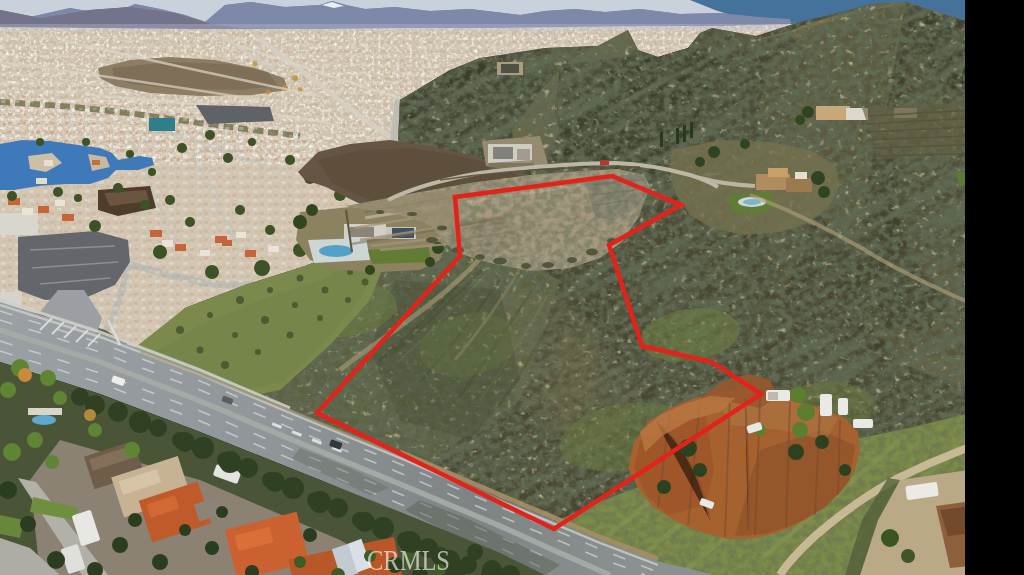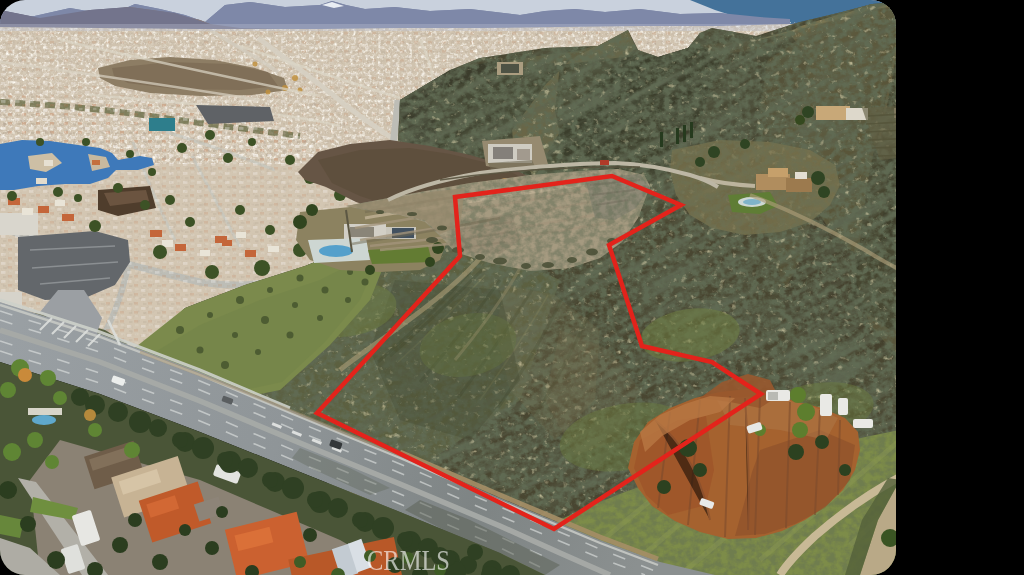--- a/index.html
+++ b/index.html
@@ -1,16 +1,16 @@
 <!DOCTYPE html>
 <html><head>
 <meta charset="utf-8">
 <style>
 html,body{margin:0;padding:0;background:#000;}
-#wrap{width:896px;height:575px;overflow:hidden;position:relative;font-family:"Liberation Sans",sans-serif;border-radius:25px;}
+#wrap{width:965px;height:575px;overflow:hidden;position:relative;font-family:"Liberation Sans",sans-serif;}
 </style>
 </head>
 <body>
 <div id="wrap">
 <svg width="1024" height="575" viewBox="0 0 1024 575" xmlns="http://www.w3.org/2000/svg">
 <defs>
 <filter id="valNoise" x="0" y="0" width="1024" height="575" filterUnits="userSpaceOnUse">
   <feTurbulence type="fractalNoise" baseFrequency="0.32 0.32" numOctaves="3" seed="11"></feTurbulence>
   <feColorMatrix type="matrix" values="0 0 0 0 1  0 0 0 0 0.98  0 0 0 0 0.92  1.6 1.6 0 0 -1.55"></feColorMatrix>
 </filter>

